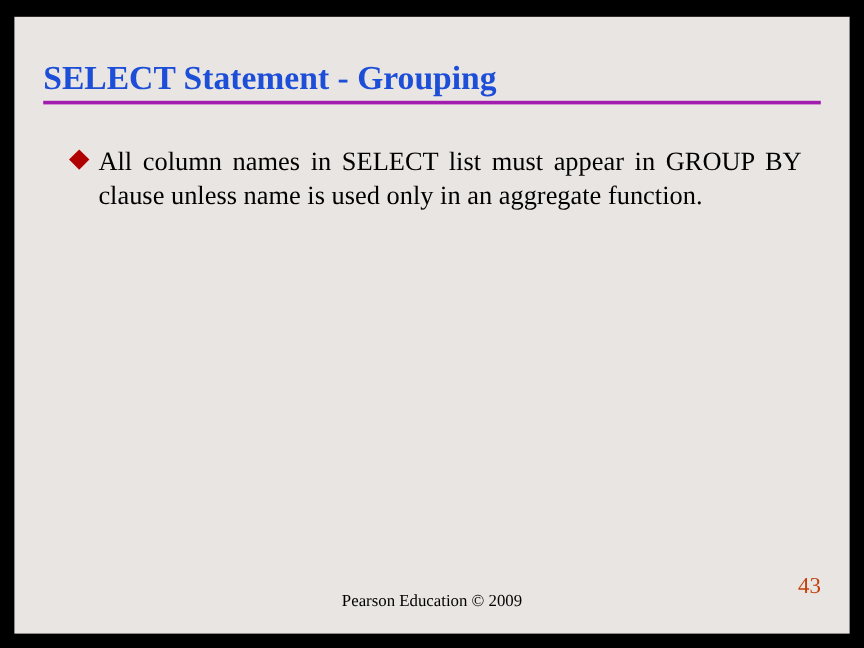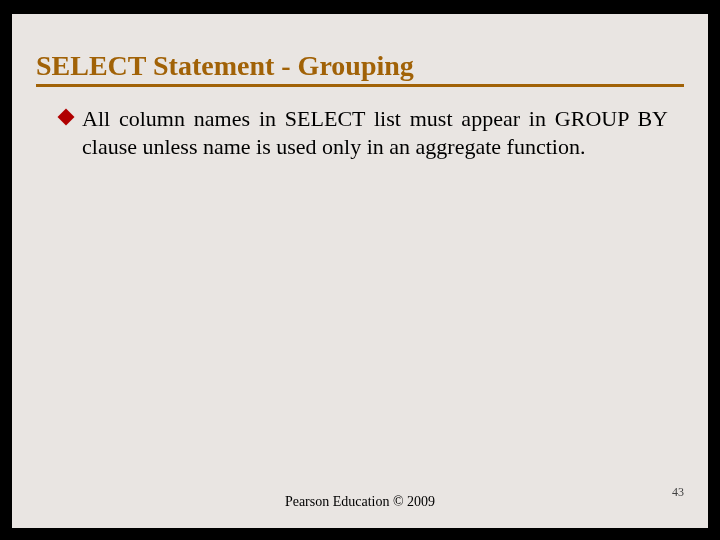--- a/index.html
+++ b/index.html
@@ -15,30 +15,30 @@
     box-sizing: border-box;
     margin: 14px 12px 12px 12px;
     width: 696px;
     height: 514px;
     background: #e9e5e2;
   }
   .title-wrap {
     padding: 36px 24px 0 24px;
   }
   .title {
-    color: #a16207;
+    color: #1d4ed8;
     font-weight: bold;
     font-size: 28px;
     line-height: 1.15;
-    border-bottom: 3px solid #a16207;
+    border-bottom: 3px solid #a21caf;
     display: block;
     padding-bottom: 2px;
   }
   .body {
-    padding: 18px 40px 0 48px;
+    padding: 34px 40px 0 48px;
   }
   .item {
     position: relative;
     color: #000;
     font-size: 22px;
     line-height: 1.28;
     text-align: justify;
     margin-bottom: 24px;
     padding-left: 22px;
   }
@@ -57,22 +57,22 @@
     right: 0;
     bottom: 18px;
     text-align: center;
     font-size: 14px;
     color: #000;
   }
   .pagenum {
     position: absolute;
     right: 24px;
     bottom: 28px;
-    font-size: 12px;
-    color: #404040;
+    font-size: 19px;
+    color: #c2410c;
   }
 </style>
 </head>
 <body>
 
 <div class="slide">
 
   <div class="title-wrap">
     <span class="title">SELECT Statement - Grouping</span>
   </div>

